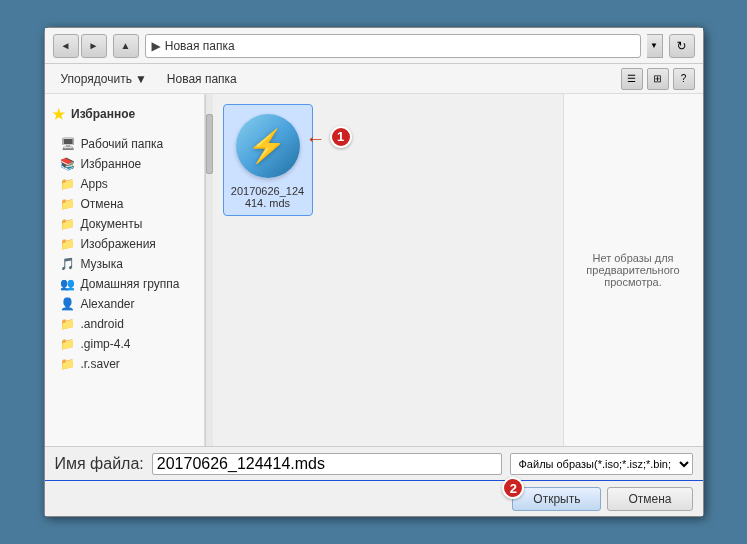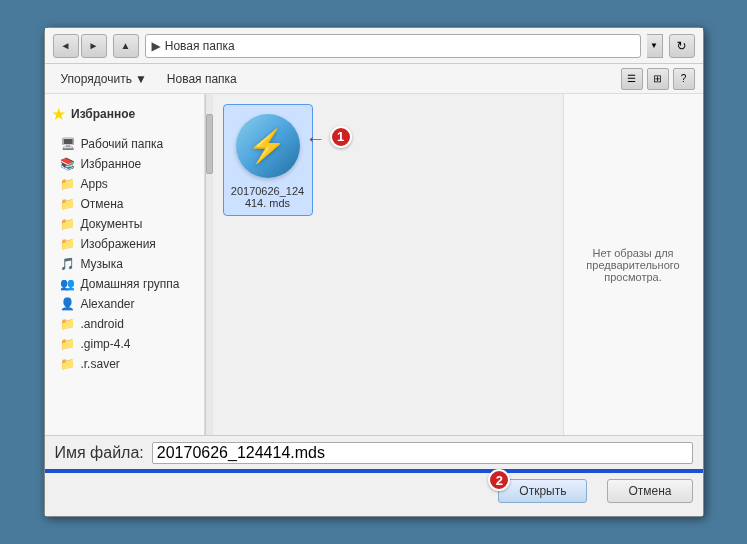--- a/index.html
+++ b/index.html
@@ -334,26 +334,26 @@
       height: 22px;
       border: 1px solid #aaa;
       border-radius: 2px;
       padding: 0 4px;
       font-size: 11px;
       background: white;
     }
 
     .action-bar {
       background: #f0f0f0;
-      border-top: 4px solid #1d4ed8;
+      border-top: 1px solid #1d4ed8;
       padding: 6px 10px;
       display: flex;
       justify-content: flex-end;
-      gap: 20px;
-      height: 47px;
+      gap: 6px;
+      height: 36px;
     }
     .action-btn {
       height: 24px;
       padding: 0 20px;
       border: 1px solid #aaa;
       border-radius: 3px;
       background: linear-gradient(to bottom, #f5f5f5, #e0e0e0);
       cursor: pointer;
       font-size: 12px;
       color: #333;
@@ -516,20 +516,23 @@
     </div>
 
     <div class="preview-panel">
       <span>Нет образы для предварительного просмотра.</span>
     </div>
   </div>
 
   <div class="bottom-bar">
     <span class="filename-label">Имя файла:</span>
     <input class="filename-input" type="text" value="20170626_124414.mds" style="">
+    <select class="filetype-select">
+      <option>Файлы образы(*.iso;*.isz;*.bin;</option>
+    </select>
   </div>
 
   <div class="action-bar">
     <div style="position:relative; display:inline-block;">
       <button class="action-btn primary">Открыть</button>
       <div class="badge badge-2" style="position:absolute; top:-10px; left:-10px; z-index:10;">
         <span>2</span>
       </div>
     </div>
     <button class="action-btn">Отмена</button>

